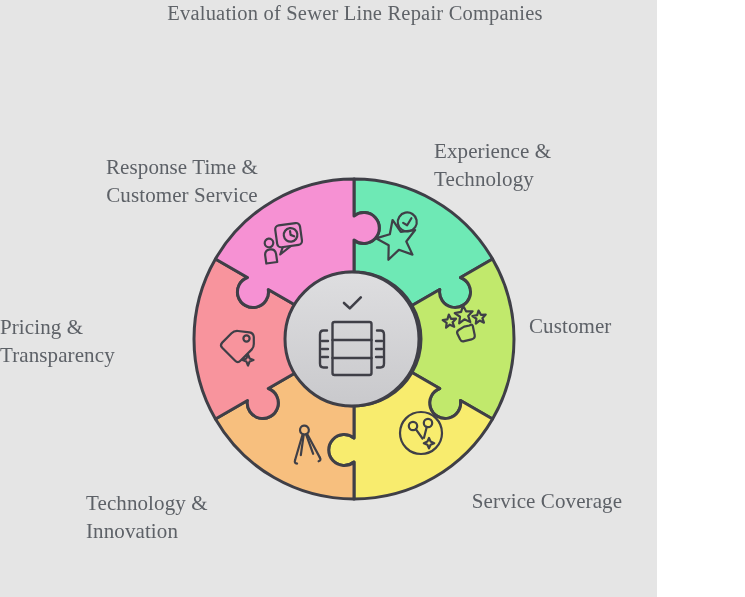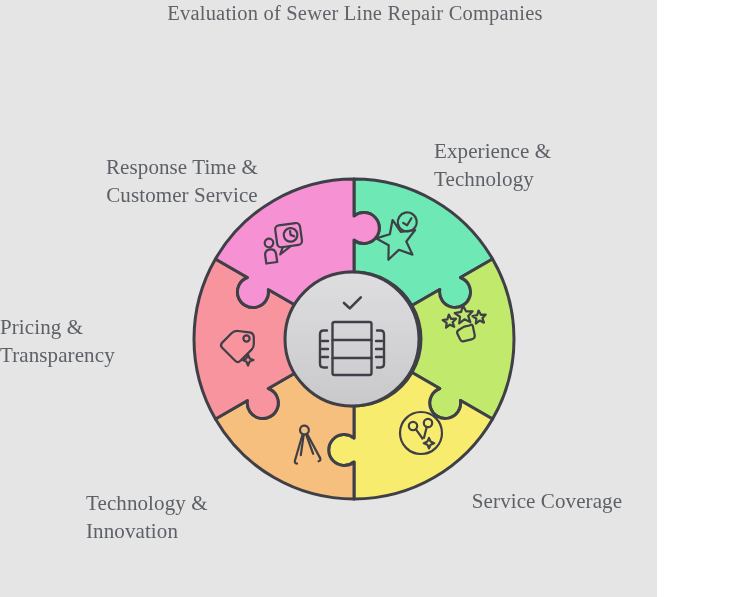--- a/index.html
+++ b/index.html
@@ -104,20 +104,21 @@
 
   <div class="lbl lbl-response">
     <span>Response Time &amp;</span>
     <span>Customer Service</span>
   </div>
   <div class="lbl lbl-experience">
     <span>Experience &amp;</span>
     <span>Technology</span>
   </div>
   <div class="lbl lbl-reviews">
+    <span>Customer</span>
   </div>
   <div class="lbl lbl-coverage">
     <span>Service Coverage</span>
   </div>
   <div class="lbl lbl-technology">
     <span>Technology &amp;</span>
     <span>Innovation</span>
   </div>
   <div class="lbl lbl-pricing">
     <span>Pricing &amp;</span>

